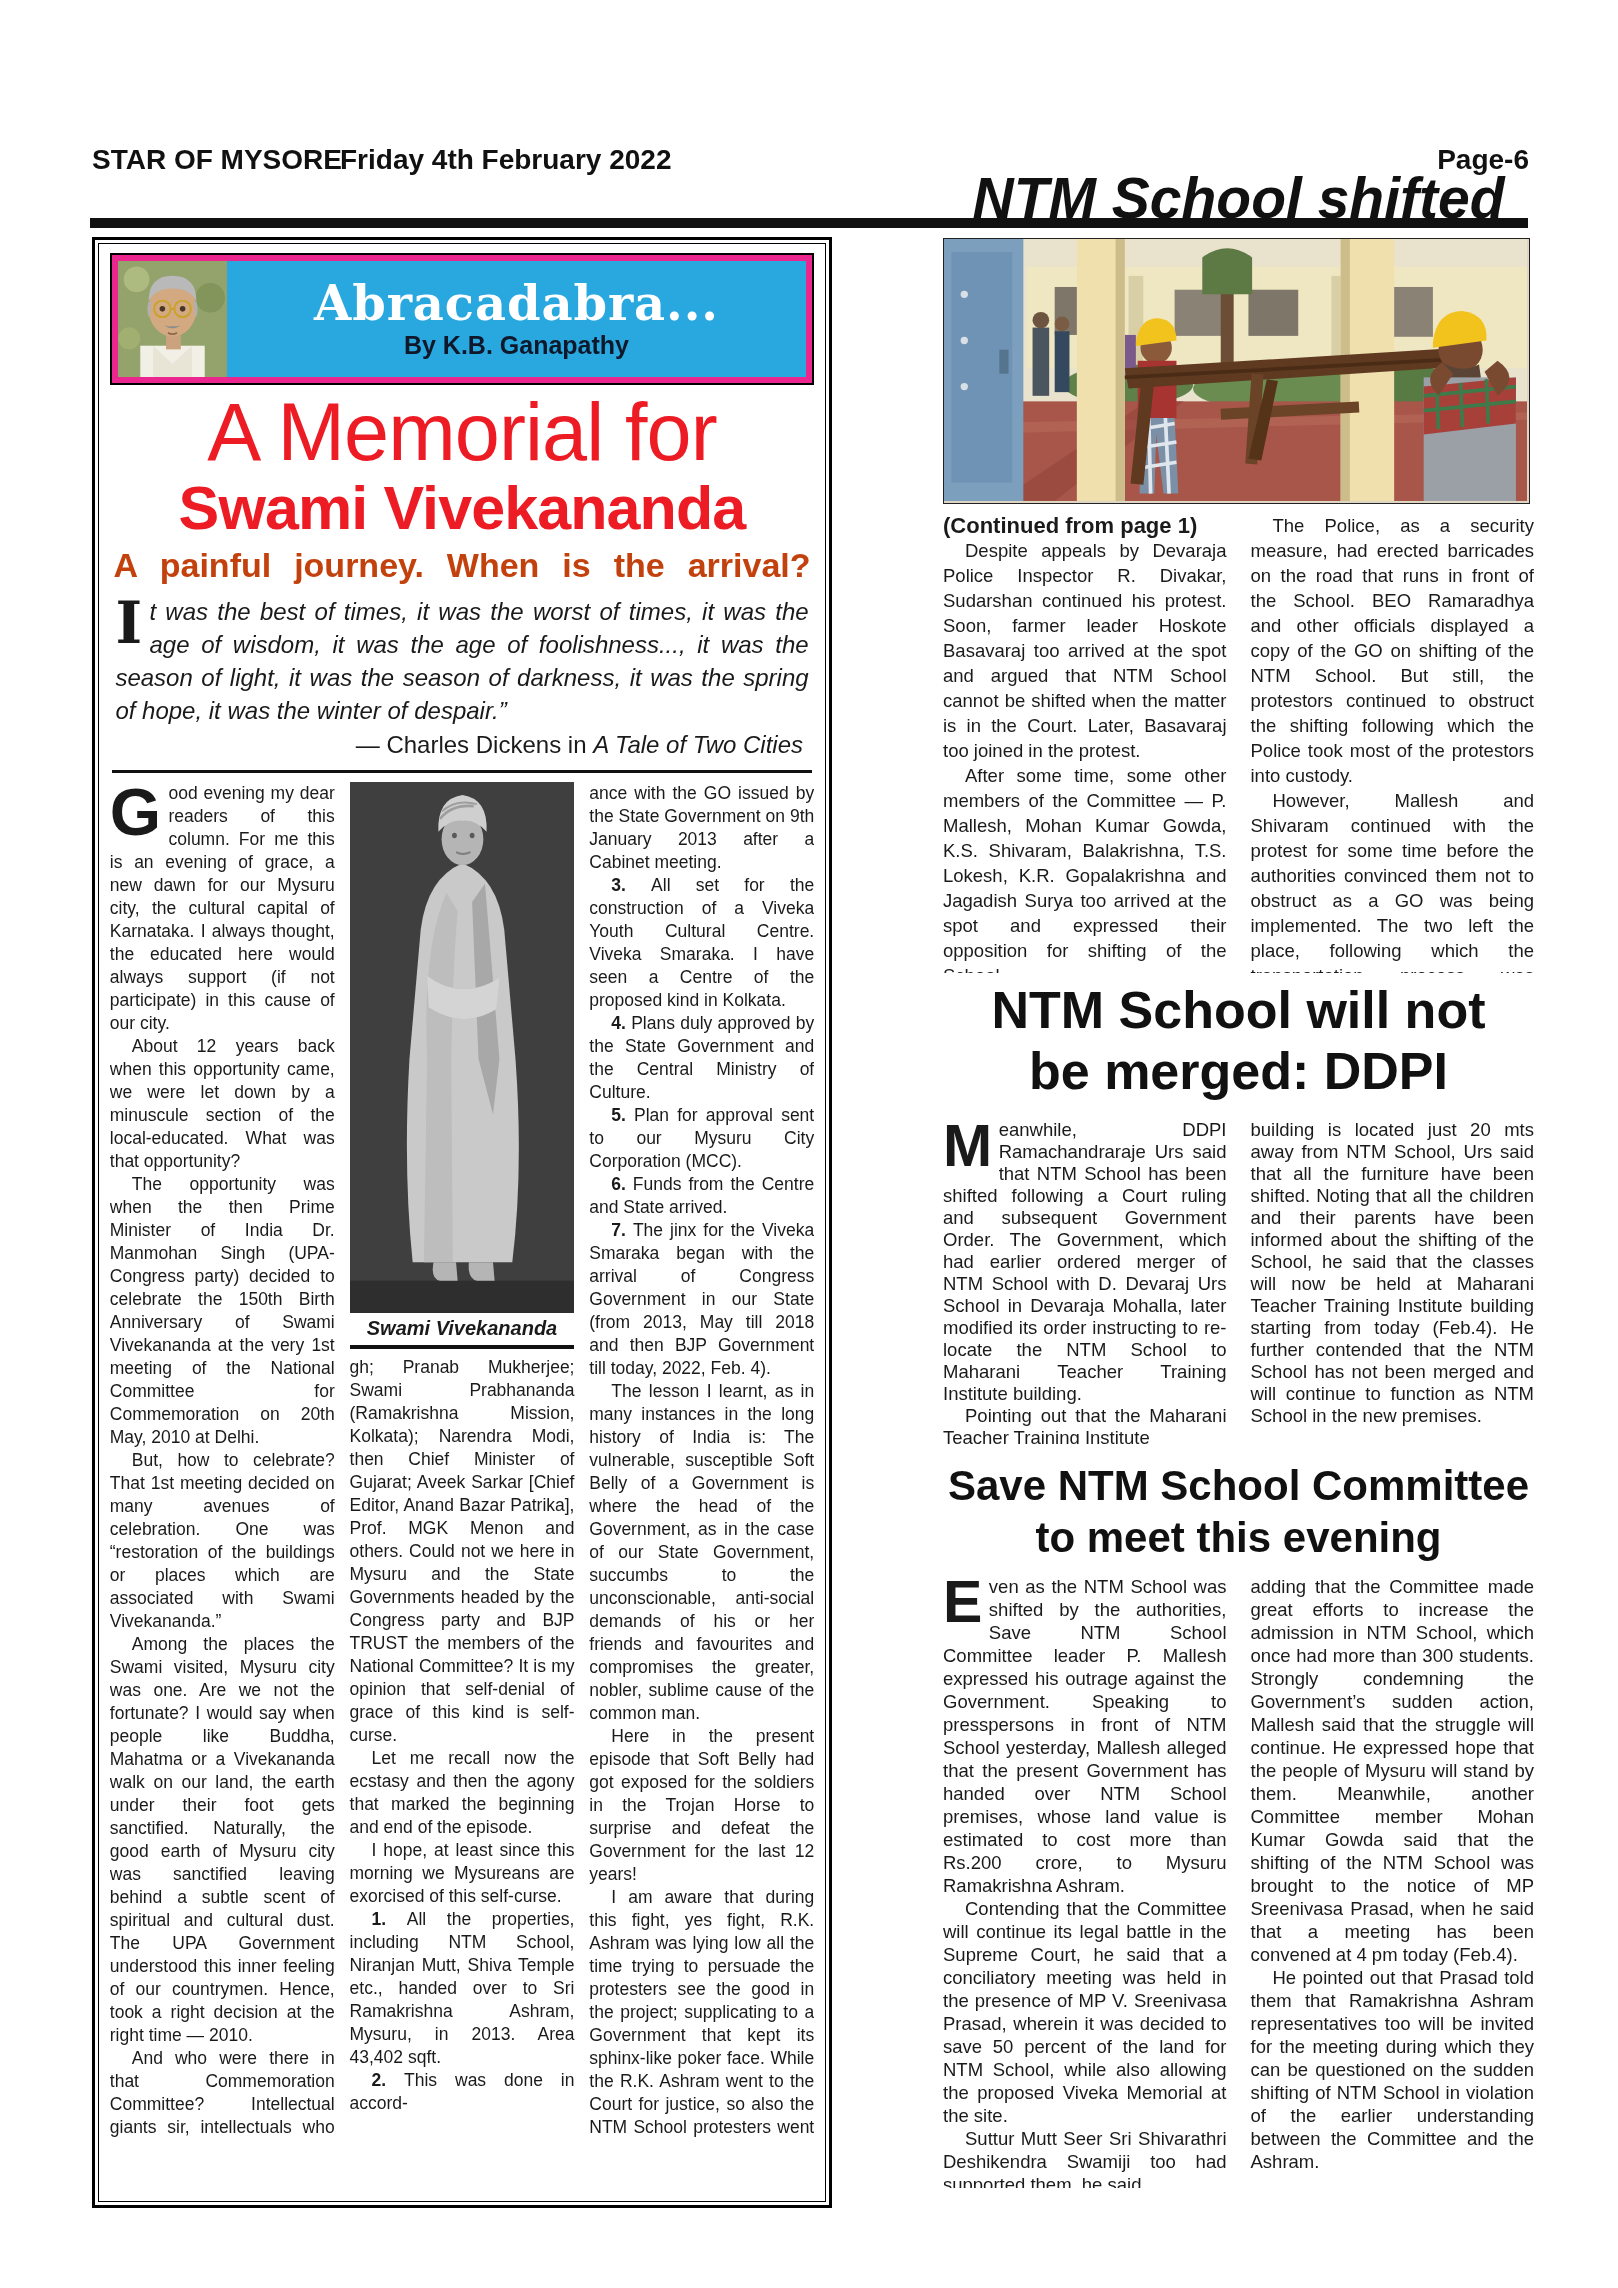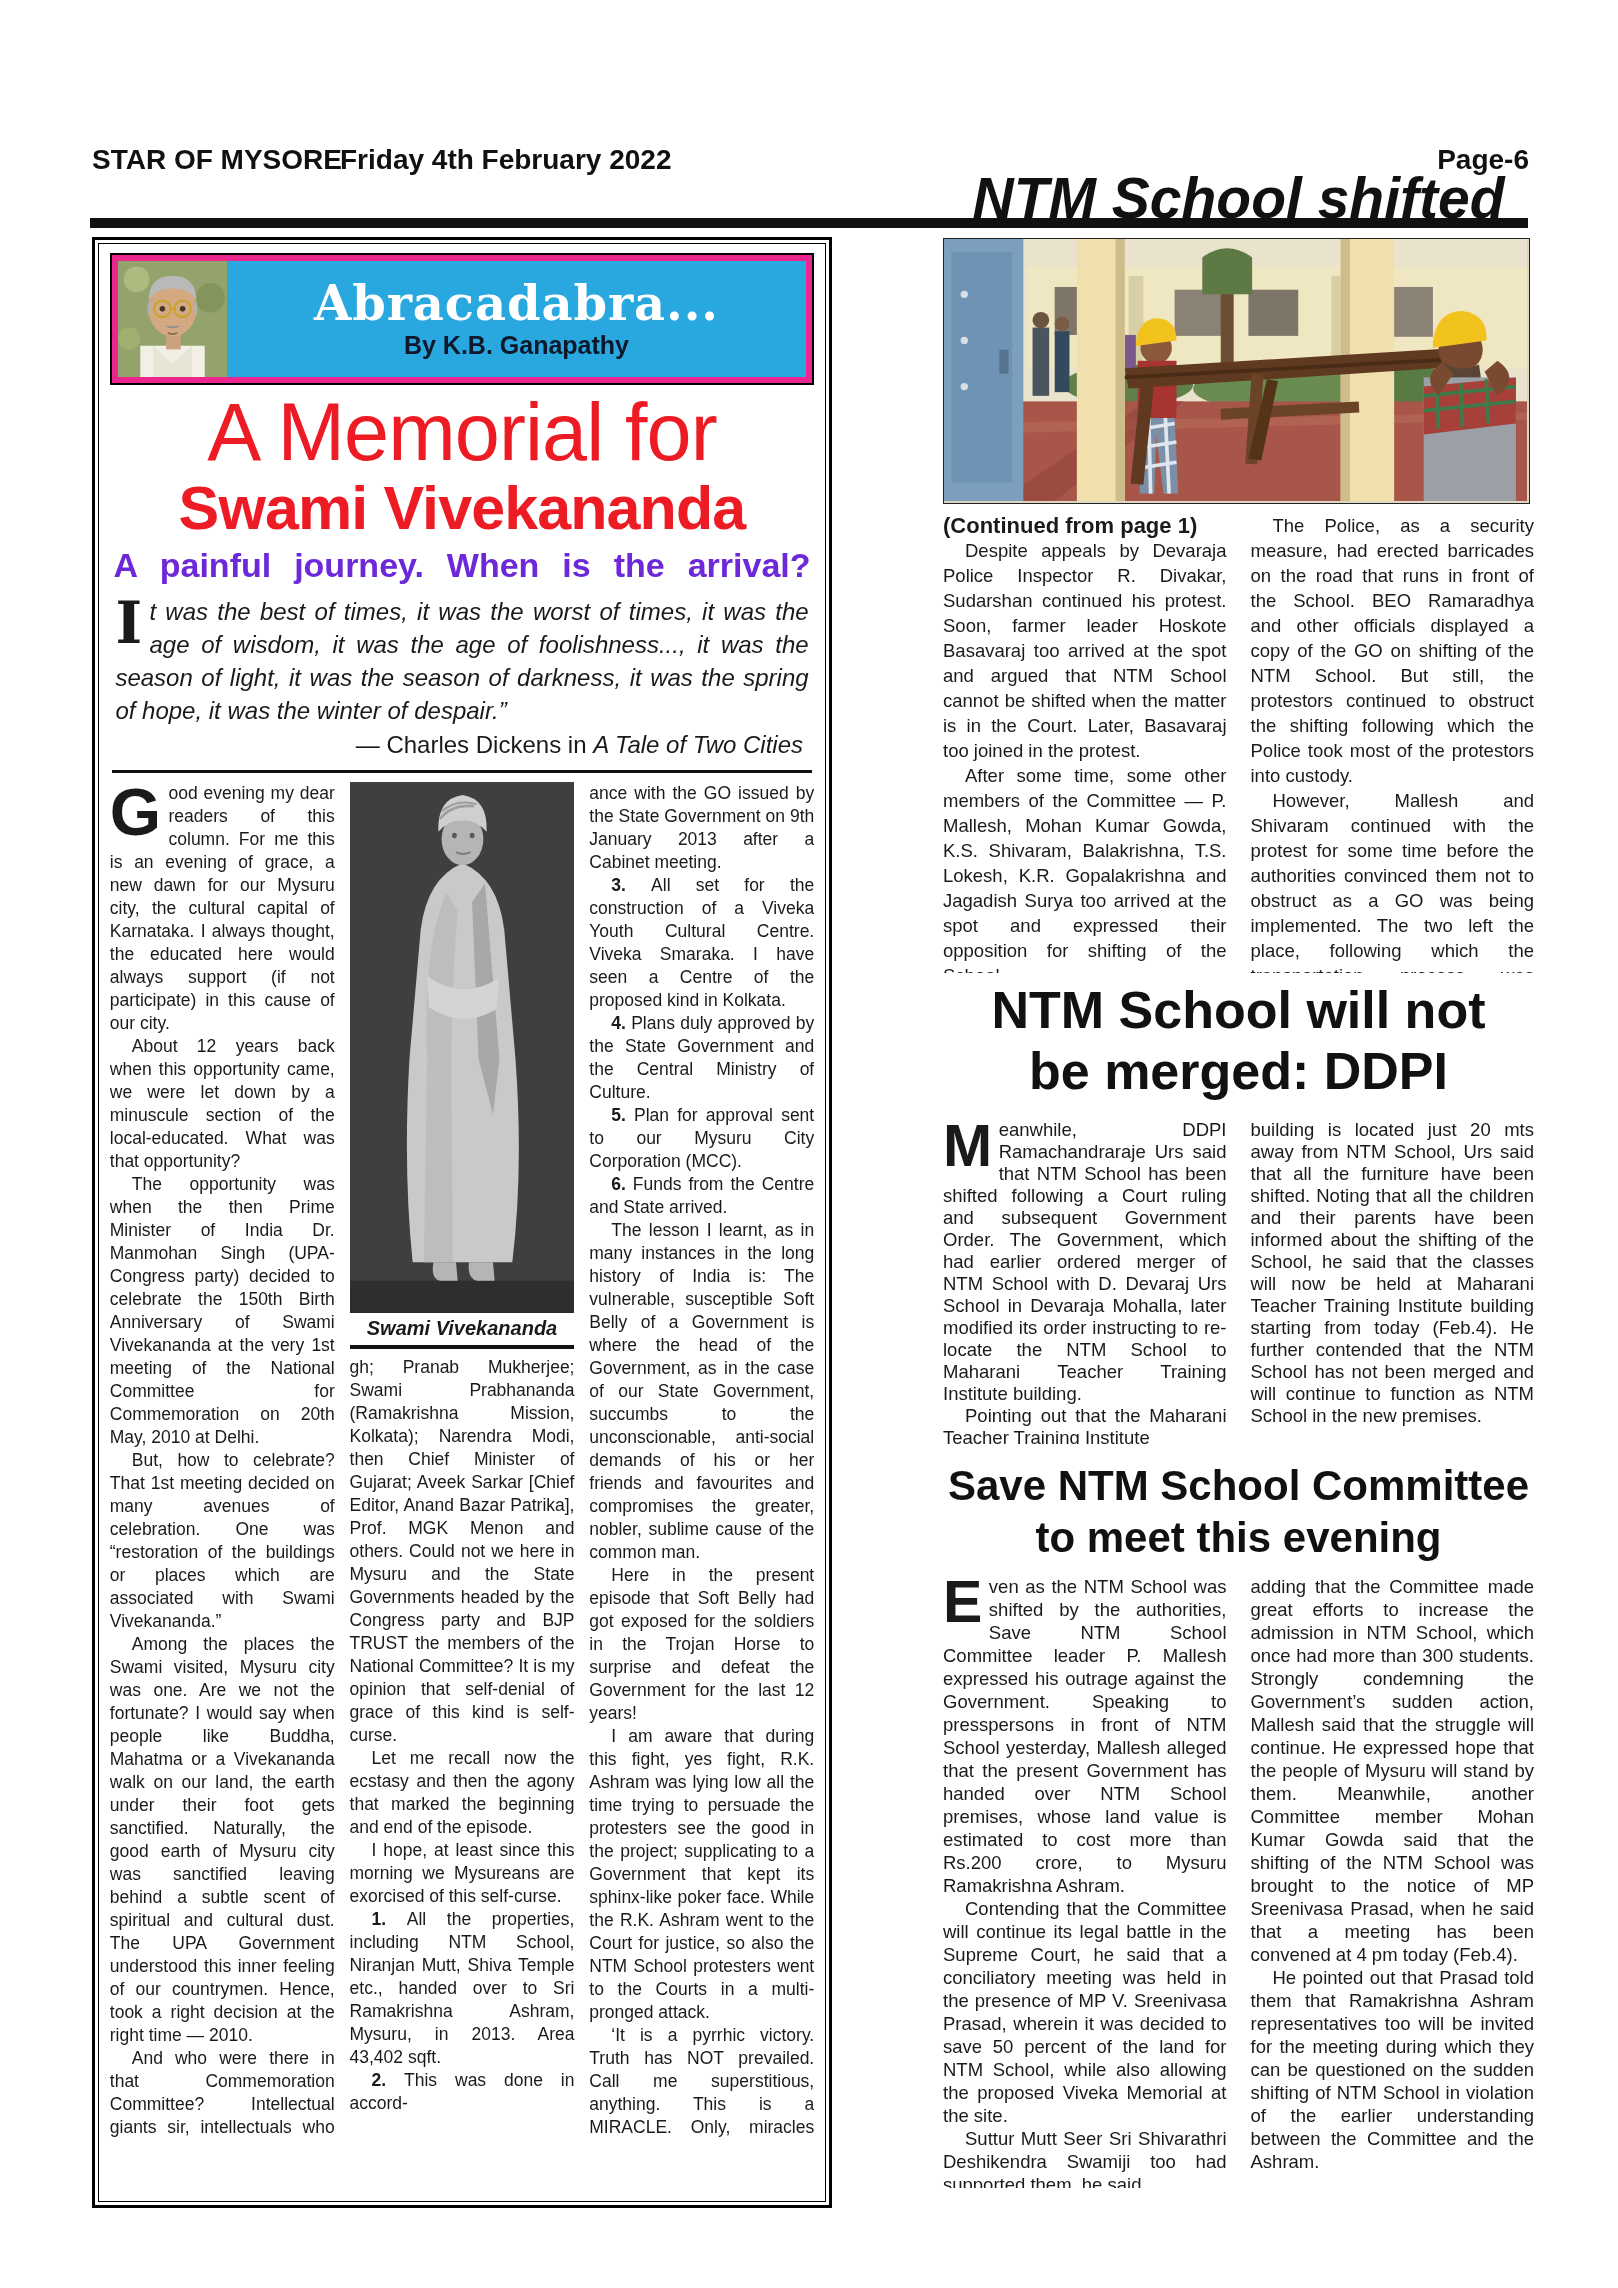--- a/index.html
+++ b/index.html
@@ -21,21 +21,21 @@
   
   .banner{border:2.8px solid #000;margin:1.8px 1.8px 5.5px 1.8px;}
   .banner-pink{border:6.5px solid #ec268f;display:flex;background:#29a8e0;}
   .banner-photo{width:109px;height:116px;flex:0 0 auto;background:#8fa06a;}
   .banner-main{flex:1;display:flex;flex-direction:column;align-items:center;justify-content:center;}
   .banner-title{font-family:"DejaVu Serif",serif;font-weight:bold;color:#fff;font-size:48px;line-height:50px;letter-spacing:0.9px;}
   .banner-by{font-weight:bold;color:#0f172a;font-size:25px;margin-top:3.7px;}
 
   .headline1{color:#ed1c24;font-weight:normal;font-size:81px;line-height:85px;text-align:center;letter-spacing:-0.9px;}
   .headline2{color:#ed1c24;font-weight:bold;font-size:61px;line-height:66px;text-align:center;letter-spacing:-0.9px;}
-  .subhead{color:#6d28d9;font-weight:bold;font-size:34px;line-height:41px;text-align:justify;text-align-last:justify;margin:3.7px 5.5px 0 5.5px;}
+  .subhead{color:#c2410c;font-weight:bold;font-size:34px;line-height:41px;text-align:justify;text-align-last:justify;margin:3.7px 5.5px 0 5.5px;}
 
   .quote{font-style:italic;font-size:24px;line-height:33px;text-align:justify;margin:9.2px 7.4px 0 7.4px;}
   .quote .dropcap{font-family:"DejaVu Serif",serif;font-style:normal;font-weight:bold;font-size:57px;line-height:48px;float:left;padding:3.7px 7.4px 0 0;}
   .quote-attr{font-size:24px;text-align:right;margin:3.7px 13px 0 0;font-style:normal;}
   .quote-attr .work{font-style:italic;}
   .head-rule{height:2.8px;background:#111;margin:11px 3.7px 9.2px 3.7px;}
 
   
   .cols{display:flex;gap:14.8px;margin:0 1.8px;height:1355px;overflow:hidden;}
   .col{flex:1;min-width:0;}
@@ -162,20 +162,21 @@
           </div>
       </div>
 
       <div class="col">
         <div class="flush-first">
             <p>ance with the GO issued by the State Government on 9th January 2013 after a Cabinet meeting.</p>
             <p><b>3. </b>All set for the construction of a Viveka Youth Cultural Centre. Viveka Smaraka. I have seen a Centre of the proposed kind in Kolkata.</p>
             <p><b>4. </b>Plans duly approved by the State Government and the Central Ministry of Culture.</p>
             <p><b>5. </b>Plan for approval sent to our Mysuru City Corporation (MCC).</p>
             <p><b>6. </b>Funds from the Centre and State arrived.</p>
+            <p><b>7. </b>The jinx for the Viveka Smaraka began with the arrival of Congress Government in our State (from 2013, May till 2018 and then BJP Government till today, 2022, Feb. 4).</p>
             <p>The lesson I learnt, as in many instances in the long history of India is: The vulnerable, susceptible Soft Belly of a Government is where the head of the Government, as in the case of our State Government, succumbs to the unconscionable, anti-social demands of his or her friends and favourites and compromises the greater, nobler, sublime cause of the common man.</p>
             <p>Here in the present episode that Soft Belly had got exposed for the soldiers in the Trojan Horse to surprise and defeat the Government for the last 12 years!</p>
             <p>I am aware that during this fight, yes fight, R.K. Ashram was lying low all the time trying to persuade the protesters see the good in the project; supplicating to a Government that kept its sphinx-like poker face. While the R.K. Ashram went to the Court for justice, so also the NTM School protesters went to the Courts in a multi-pronged attack.</p>
             <p>‘It is a pyrrhic victory. Truth has NOT prevailed. Call me superstitious, anything. This is a MIRACLE. Only, miracles take time, years, even eons to happen. Like our own country.</p>
           </div>
 
       </div>
     </div>
 
   </div>

